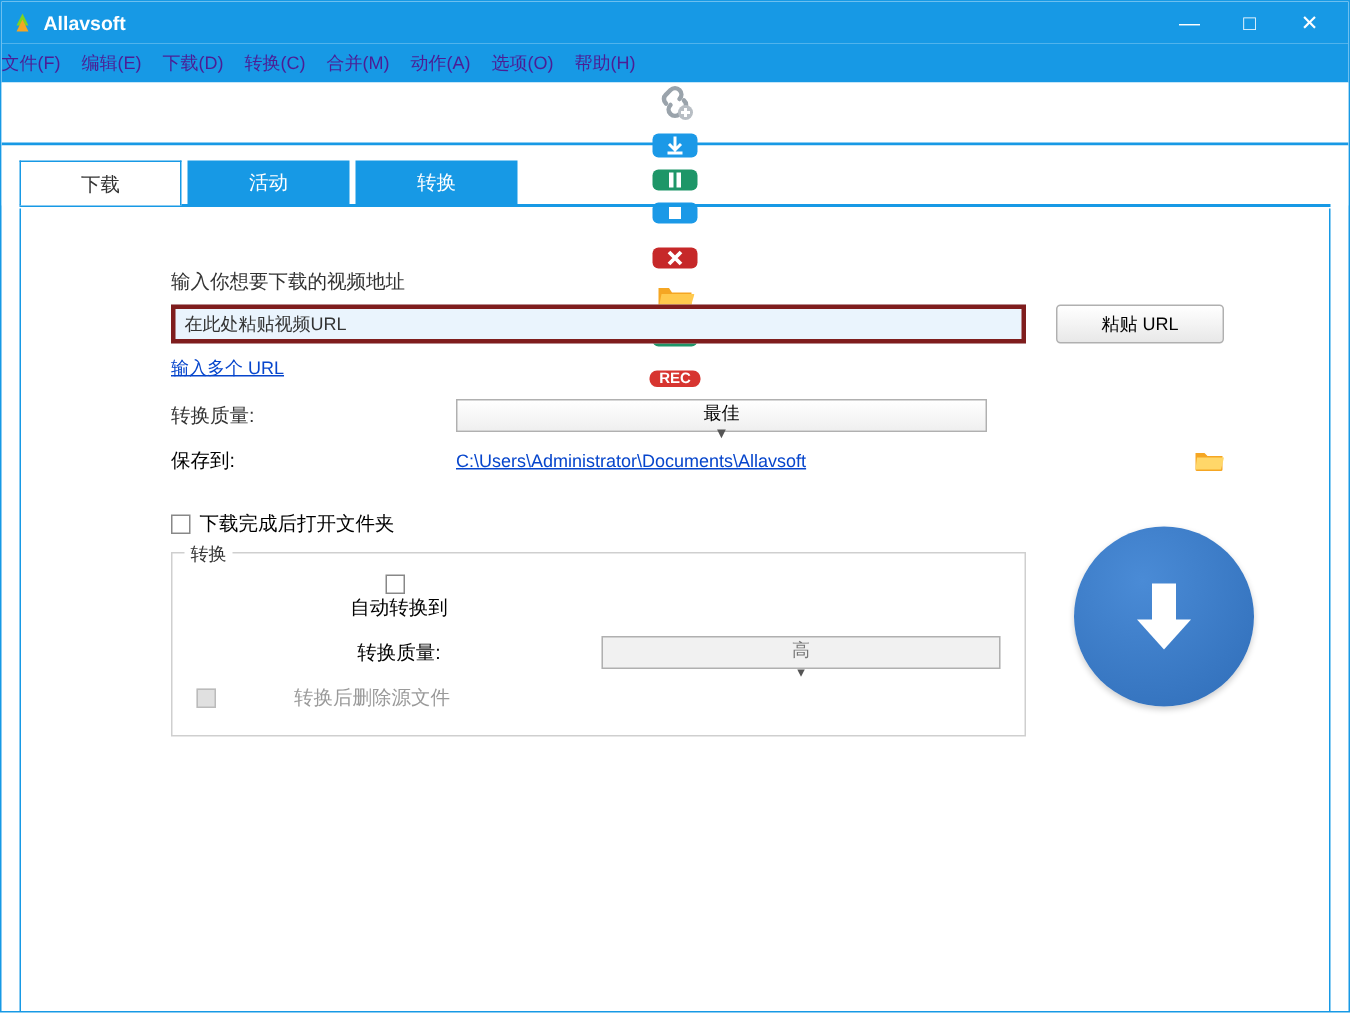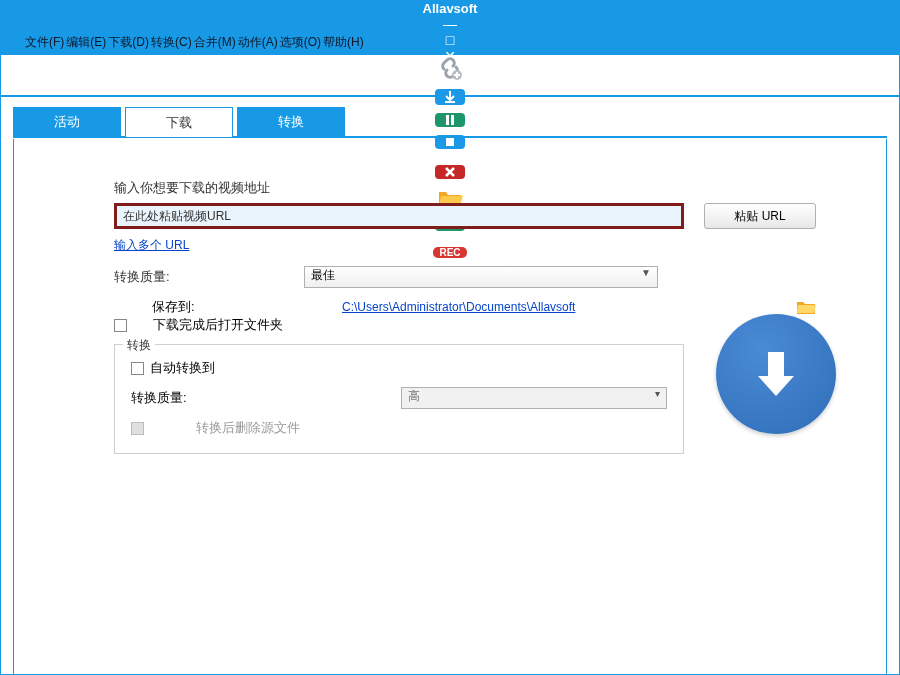--- a/index.html
+++ b/index.html
@@ -1,50 +1,50 @@
 <!DOCTYPE html>
 <html><head>
 <meta charset="utf-8">
 <style>
 * { box-sizing: border-box; margin: 0; padding: 0; }
 body { font-family: "Microsoft YaHei", "SimSun", sans-serif; font-size: 12px; background: #fff; width: 900px; height: 675px; overflow: hidden; border: 1px solid #1799e5; }
-.titlebar { background: #1799e5; height: 28px; display: flex; align-items: center; padding: 0 6px; color: #fff; flex-direction: column; }
+.titlebar { background: #1799e5; height: 28px; display: flex; align-items: center; padding: 0 6px; color: #fff; }
 .titlebar .logo { width: 16px; height: 16px; margin-right: 6px; }
 .titlebar .title { font-size: 13px; font-weight: bold; flex: 1; }
 .titlebar .winbtn { width: 40px; text-align: center; font-size: 14px; cursor: pointer; }
-.menubar { background: #1799e5; height: 26px; display: flex; align-items: center; padding: 0 24px; color: #0f172a; font-size: 12px; gap: 2px; }
+.menubar { background: #1799e5; height: 26px; display: flex; align-items: center; padding: 0 0; color: #4c1d95; font-size: 12px; gap: 14px; }
 .menubar span { cursor: pointer; }
 .toolbar { background: #fff; height: 42px; border-bottom: 2px solid #1799e5; display: flex; align-items: center; padding: 0 10px; gap: 8px; flex-direction: column; }
 .tbtn { width: 30px; height: 28px; border-radius: 4px; display: flex; align-items: center; justify-content: center; cursor: pointer; }
 .tbtn svg { display: block; }
 .tabbar { background: #fff; padding: 10px 12px 0 12px; display: flex; gap: 0; }
 .tab { width: 108px; height: 30px; background: #1799e5; color: #fff; display: flex; align-items: center; justify-content: center; font-size: 13px; cursor: pointer; margin-right: 4px; }
 .tab.active { background: #fff; color: #333; border: 1px solid #1799e5; border-bottom: none; position: relative; z-index: 2; }
 .tabline { height: 2px; background: #1799e5; margin: 0 12px; position: relative; top: -1px; }
 .content { padding: 40px 70px 10px 100px; position: relative; }
 .field-label { color: #333; margin-bottom: 6px; font-size: 13px; }
 .row { display: flex; align-items: center; margin-bottom: 8px; }
 .url-input { flex: 1; height: 26px; border: 3px solid #7f1d1d; background: #eaf4fd; padding: 0 6px; font-size: 12px; color: #333; }
 .paste-btn { width: 112px; height: 26px; margin-left: 20px; background: linear-gradient(#fff,#e8e8e8); border: 1px solid #b0b0b0; border-radius: 3px; cursor: pointer; font-size: 12px; }
 .link { color: #0645cc; text-decoration: underline; cursor: pointer; font-size: 12px; }
 .form-row { display: flex; align-items: center; margin-top: 12px; }
 .form-row .lbl { width: 190px; color: #333; font-size: 13px; }
-.select { height: 22px; border: 1px solid #b0b0b0; background: linear-gradient(#fff,#efefef); padding: 0 6px; display: flex; align-items: flex-start; justify-content: space-between; cursor: pointer; font-size: 12px; }
+.select { height: 22px; border: 1px solid #b0b0b0; background: linear-gradient(#fff,#efefef); padding: 0 6px; display: flex; align-items: center; justify-content: space-between; cursor: pointer; font-size: 12px; flex-direction: column; }
 .select .arrow { font-size: 10px; color: #555; }
 .path-row { display: flex; align-items: center; margin-top: 10px; }
-.path-row .lbl { width: 190px; font-size: 13px; margin-left: 38px; }
+.path-row .lbl { width: 190px; font-size: 13px; }
 .path-link { color: #0645cc; text-decoration: underline; font-size: 12px; flex: 1; cursor: pointer; }
 .folder-icon { width: 20px; height: 16px; margin-left: 8px; cursor: pointer; }
-.checkbox-row { display: flex; align-items: center; margin-top: 0; gap: 20px; }
+.checkbox-row { display: flex; align-items: center; margin-top: 24px; }
 .checkbox { width: 13px; height: 13px; border: 1px solid #888; margin-right: 6px; background: #fff; cursor: pointer; }
 .checkbox.disabled { background: #e0e0e0; border-color: #bbb; cursor: default; }
 .fieldset { border: 1px solid #cfcfcf; margin-top: 10px; padding: 14px 16px 16px 16px; position: relative; width: 570px; }
 .fieldset-legend { position: absolute; top: -8px; left: 8px; background: #fff; padding: 0 4px; font-size: 12px; color: #333; }
 .fs-row { display: flex; align-items: center; margin-bottom: 10px; }
-.fs-row .lbl2 { width: 270px; display: flex; align-items: center; font-size: 13px; }
+.fs-row .lbl2 { width: 270px; display: flex; align-items: center; font-size: 13px; flex-direction: column; }
 .disabled-text { color: #9a9a9a; }
 .format-select { height: 22px; border: 1px solid #c8c8c8; background: #f1f1f1; padding: 0 6px; display: flex; align-items: center; font-size: 12px; color: #777; flex: 1; cursor: pointer; font-family: "Courier New", monospace; }
 .big-download { position: absolute; right: 50px; bottom: 30px; width: 120px; height: 120px; border-radius: 60px; background: radial-gradient(circle at 38% 30%, #4a8bd6, #2f6db8); display: flex; align-items: center; justify-content: center; cursor: pointer; box-shadow: 0 2px 4px rgba(0,0,0,0.2); }
 .big-download svg { display: block; }
 .outer-content { position: relative; height: 575px; border: 1px solid #1799e5; border-top: none; margin: 0 12px 12px 12px; }
 </style>
 </head>
 <body>
 
 <div class="titlebar">
@@ -109,22 +109,22 @@
   <div class="tbtn" style="background:#1e9668;">
     <svg width="14" height="14" viewBox="0 0 14 14">
         <path d="M4 2l8 5-8 5z" fill="#fff"></path>
       </svg>
   </div>
   <div style="width:6px;"></div>
   <div class="tbtn" style="background:#d73530;border-radius:5px;color:#fff;font-size:10px;font-weight:bold;width:34px;">REC</div>
 </div>
 
 <div class="tabbar">
+  <div class="tab active">下载</div>
   <div class="tab">活动</div>
-  <div class="tab active">下载</div>
   <div class="tab">转换</div>
 </div>
 <div class="tabline"></div>
 
 <div class="outer-content">
 <div class="content">
   <div class="field-label">输入你想要下载的视频地址</div>
   <div class="row">
     <input class="url-input" value="在此处粘贴视频URL" style="">
     <button class="paste-btn">粘贴 URL</button>

